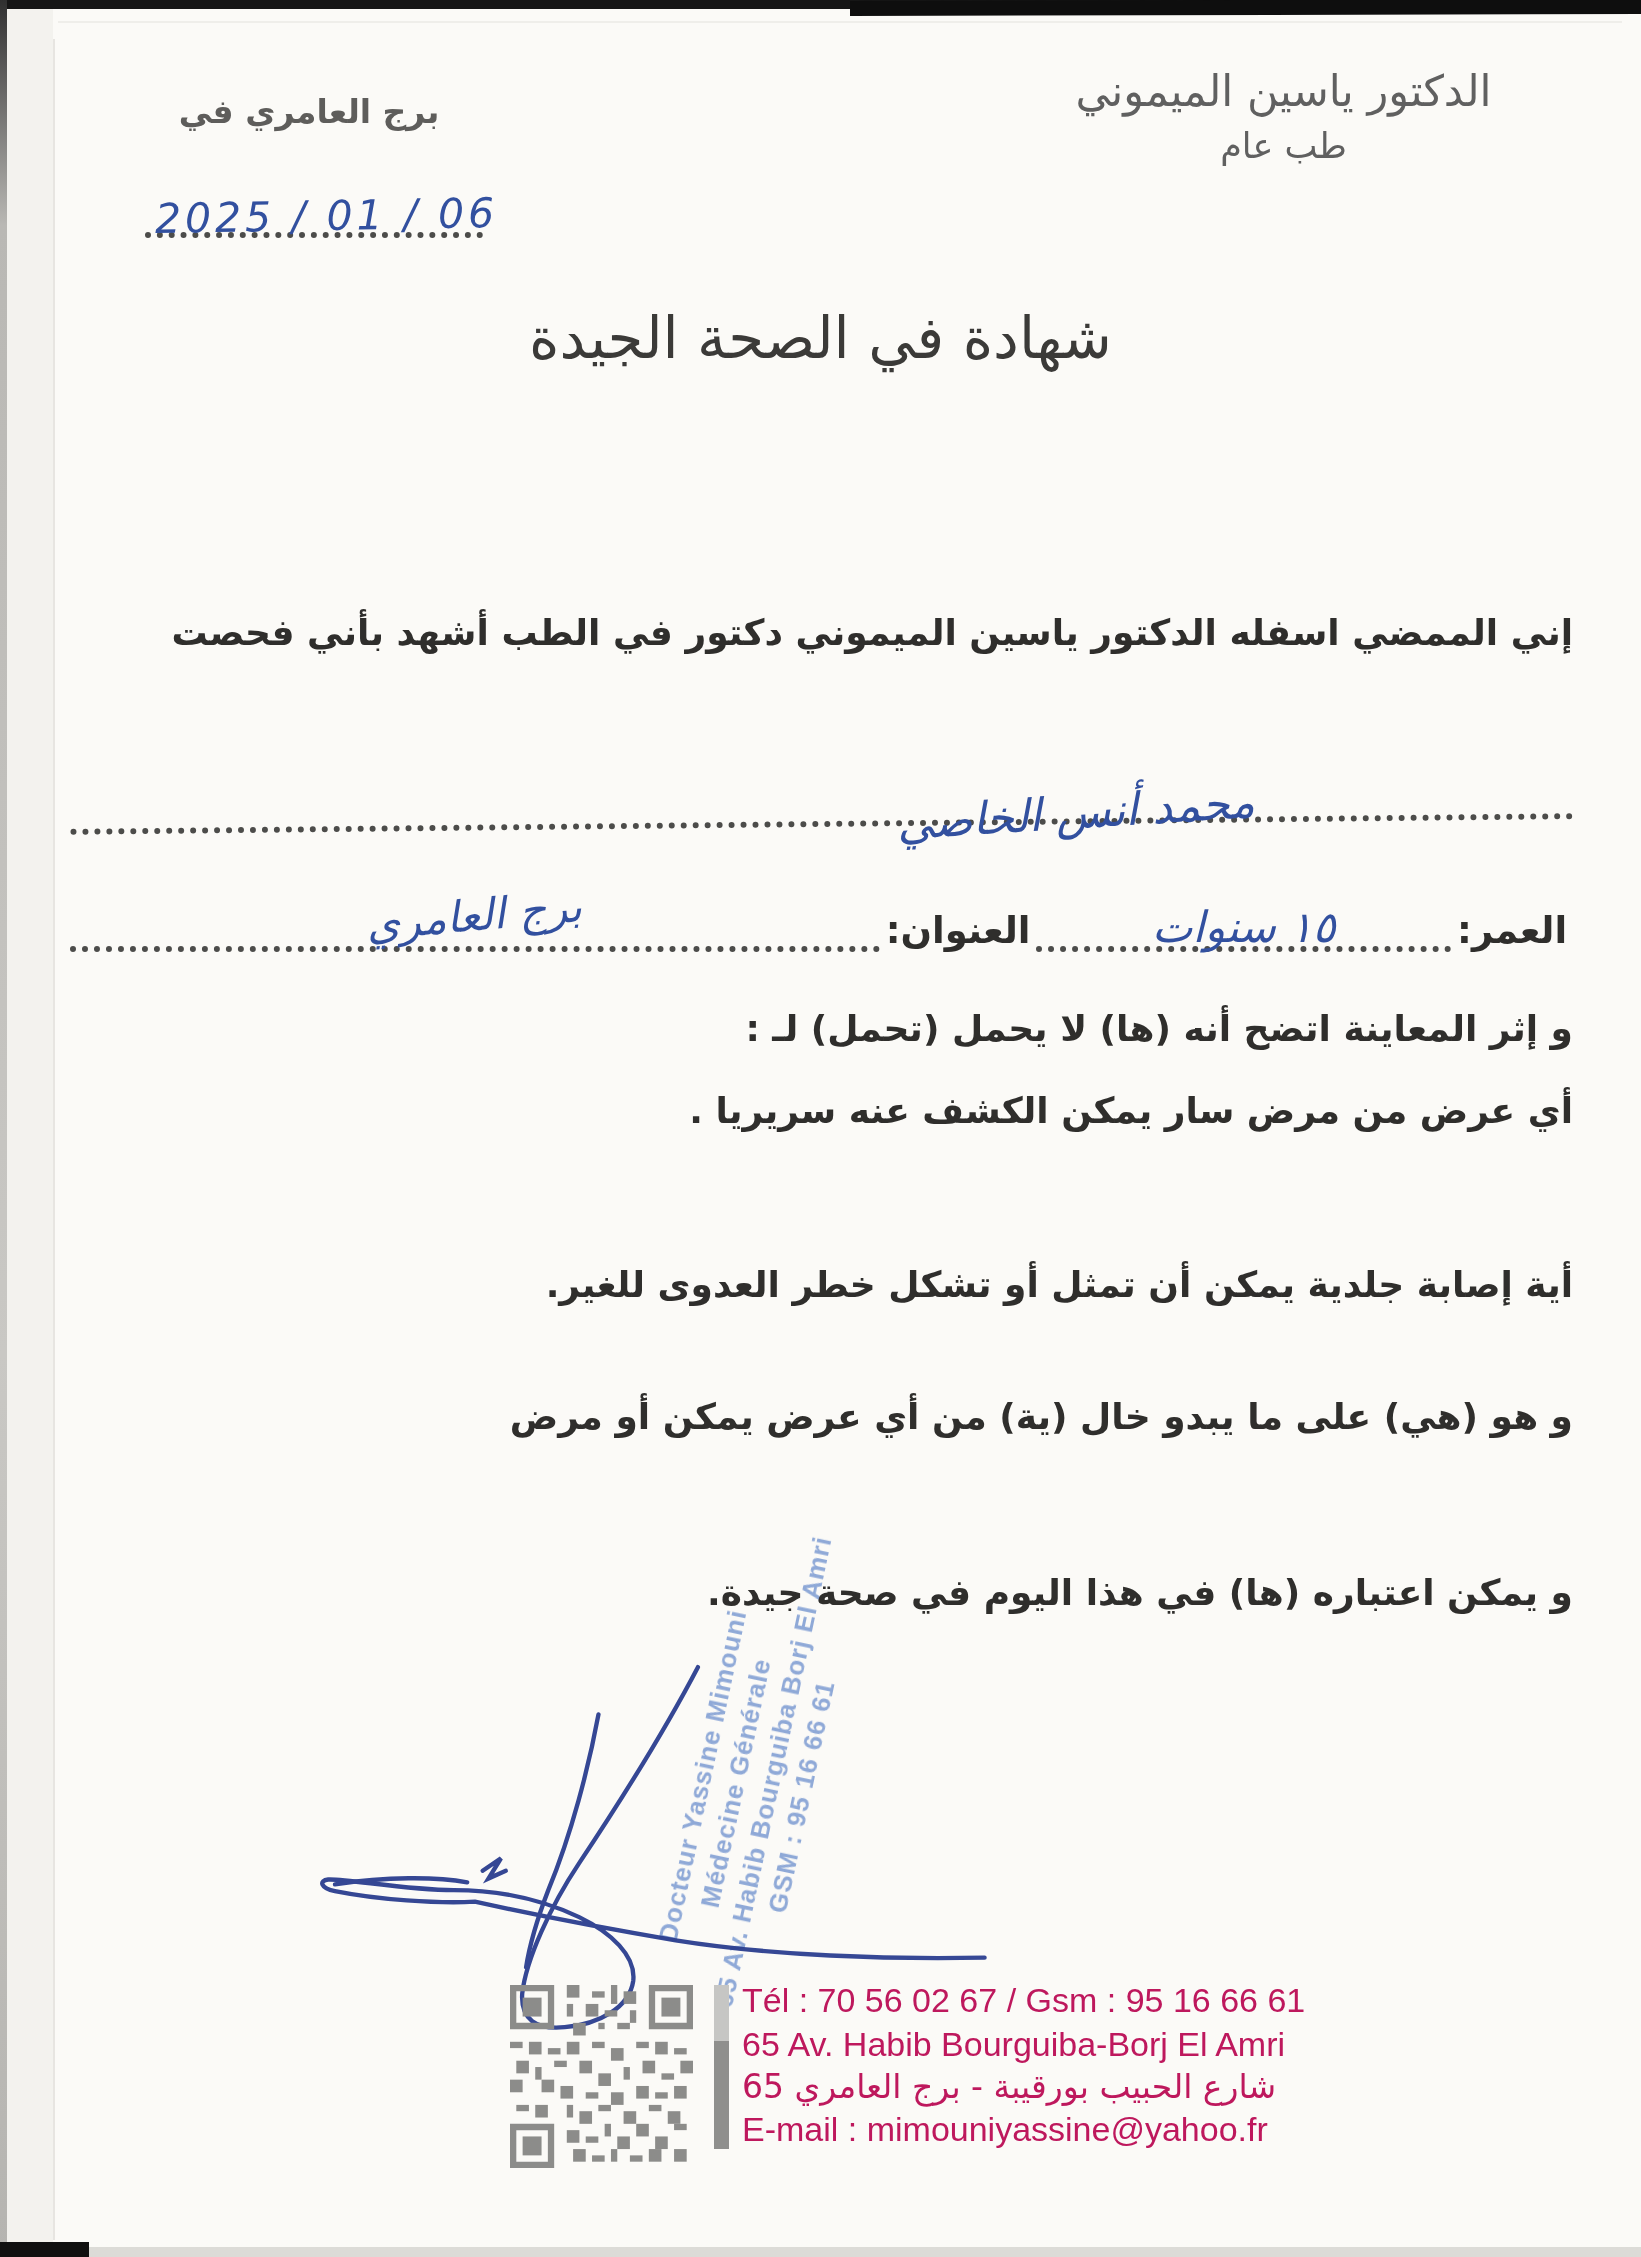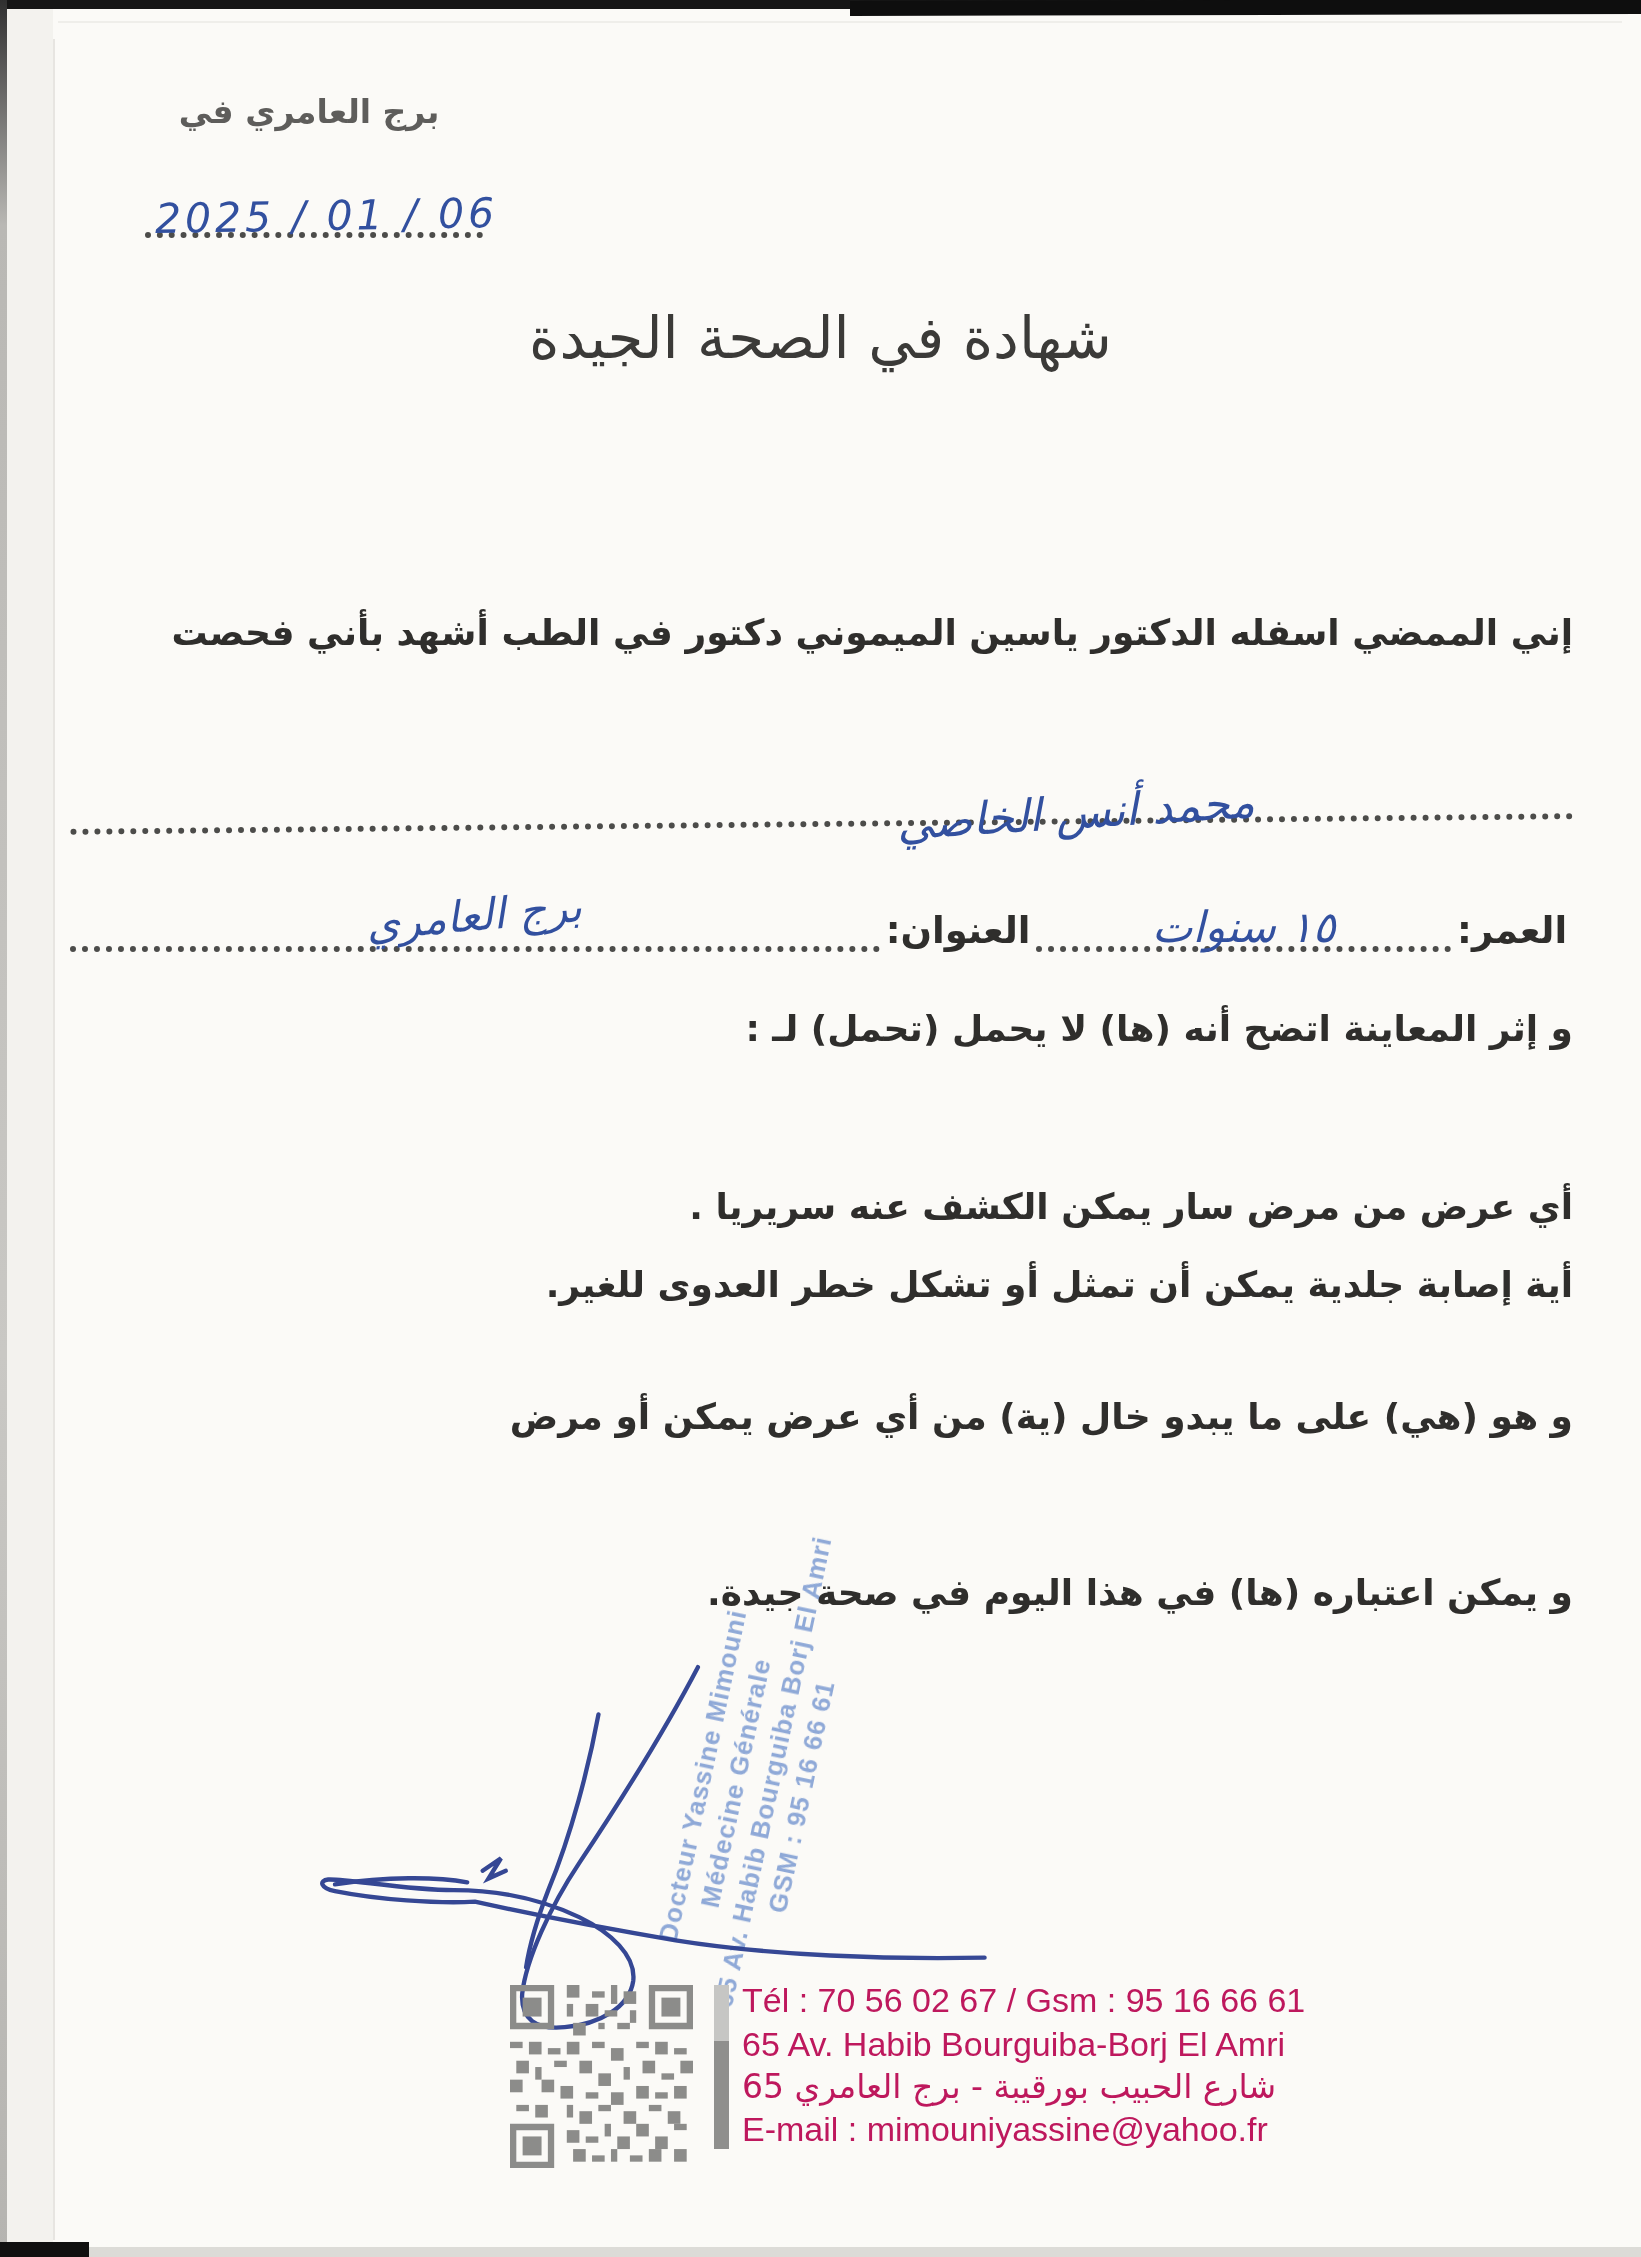--- a/index.html
+++ b/index.html
@@ -30,21 +30,21 @@
 
   
   .title{position:absolute;top:304px;left:0;width:100%;text-align:center;
     font-size:58px;font-weight:normal;color:#3b3a38;}
 
   
   .para{position:absolute;right:68px;left:68px;direction:rtl;text-align:right;
     font-size:36px;font-weight:bold;color:#2f2e2c;line-height:1.5;}
   .p-intro{top:606px;}
   .p-exam{top:1002px;}
-  .p-f1{top:1180px;}
+  .p-f1{top:1084px;}
   .p-f2{top:1258px;}
   .p-f3{top:1390px;}
   .p-conc{top:1566px;}
 
   
   .name-line{position:absolute;left:70px;right:68px;top:736px;height:85px;border-bottom:6.8px dotted #4c4c4a;transform:rotate(-0.6deg);}
   .name-line .hw{position:absolute;right:319px;bottom:-21px;color:#32509f;font-size:45px;
     font-style:italic;letter-spacing:2.9px;transform:rotate(-3deg);white-space:nowrap;}
   .age-line{position:absolute;left:70px;right:68px;top:869px;height:83px;display:flex;direction:rtl;align-items:flex-end;}
   .age-line .lbl{font-size:37px;font-weight:bold;padding:0 5.8px;white-space:nowrap;}
@@ -83,20 +83,24 @@
   <div class="artifact-top2"></div>
   <div class="artifact-topline"></div>
   <div class="artifact-left"></div>
   <div class="artifact-crease"></div>
   <div class="artifact-bottom"></div>
   <div class="artifact-bl"></div>
 
   <div class="hdr-left">برج العامري في</div>
   <div class="hdr-date">
     <span class="hw">2025 / 01 / 06</span>
+  </div>
+  <div class="hdr-right">
+    <div class="docname">الدكتور ياسين الميموني</div>
+    <div class="spec">طب عام</div>
   </div>
 
   <div class="title">شهادة في الصحة الجيدة</div>
 
   <div class="para p-intro">إني الممضي اسفله الدكتور ياسين الميموني دكتور في الطب أشهد بأني فحصت</div>
 
   <div class="name-line">
     <span class="hw">محمد أنس الخاصي</span>
   </div>
 

